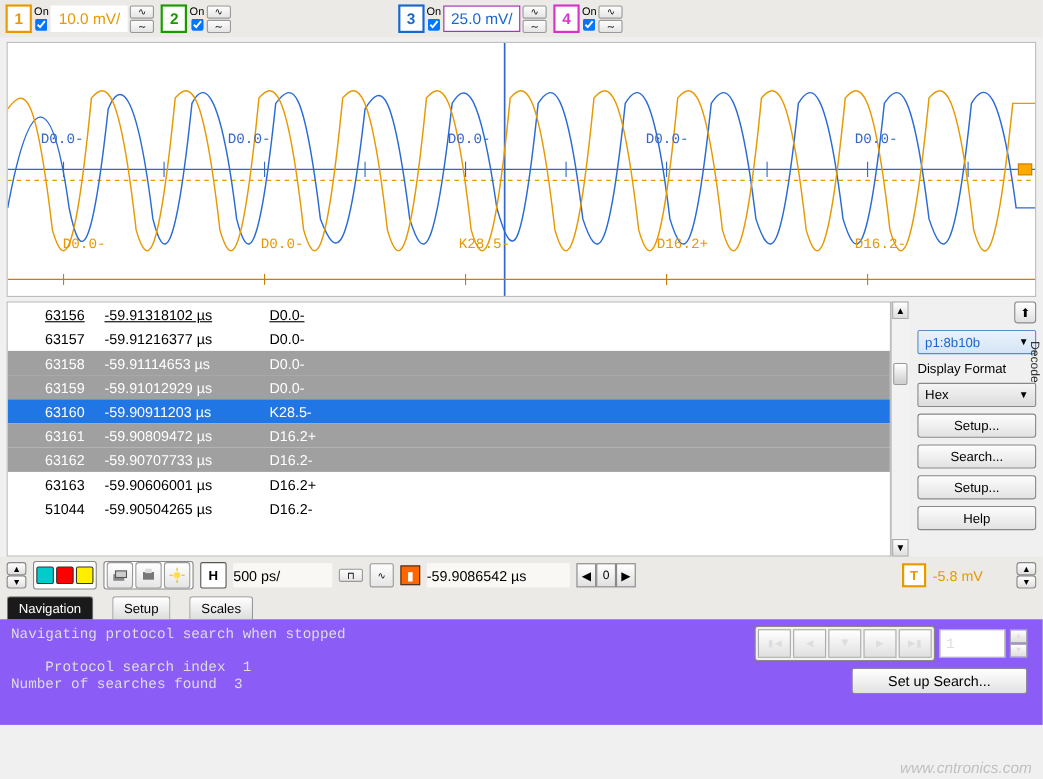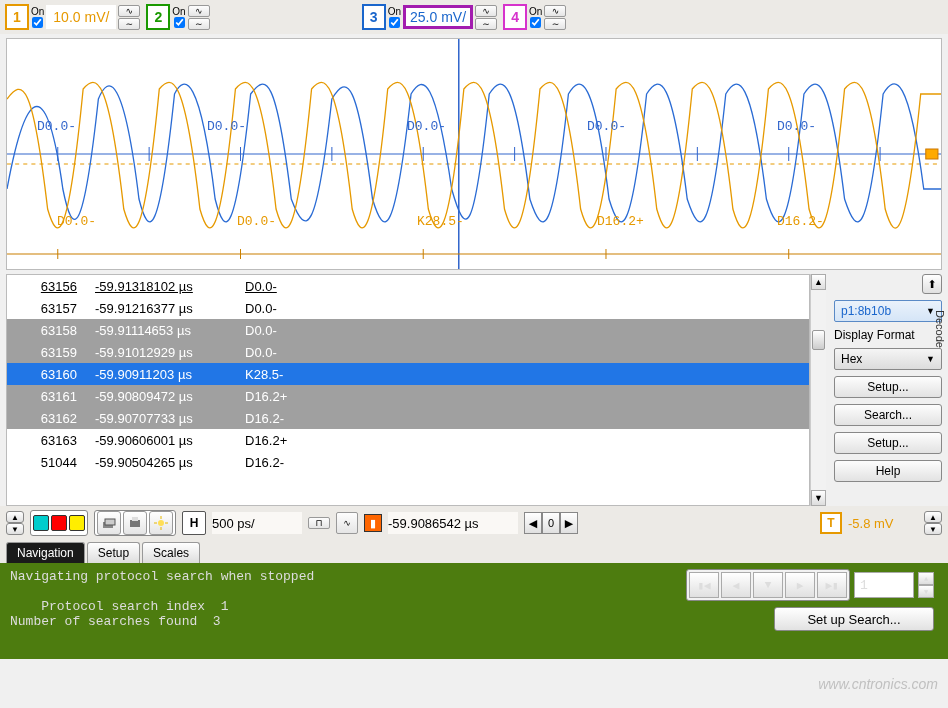--- a/index.html
+++ b/index.html
@@ -44,21 +44,21 @@
     background: linear-gradient(#fdfdfd,#e5e5e5);
     border: 1px solid #999;
     border-radius: 2px;
     font-size: 9px;
     display: flex; align-items: center; justify-content: center;
   }
   .ch1 { color:#e69900; border-color:#e69900; }
   .ch2 { color:#1a9900; border-color:#1a9900; }
   .ch3 { color:#1a66cc; border-color:#1a66cc; }
   .ch4 { color:#d633cc; border-color:#d633cc; }
-  .ch3-scale { border: 3px solid #a21caf; }
+  .ch3-scale { border: 1px solid #a21caf; }
 
   
   .wave-area {
     position: relative;
     margin: 4px 6px;
     background: #fff;
     height: 232px;
     border: 1px solid #bbb;
   }
   .wave-svg { width: 100%; height: 100%; display: block; }
@@ -153,30 +153,30 @@
   .h-box { width:24px;height:24px;border:1px solid #555;background:#fff;display:flex;align-items:center;justify-content:center;font-weight:bold;border-radius:2px;}
   .time-field { width:90px;height:22px;border:none;background:#faf8f5;font-size:13px;}
   .orange-sq { width:18px;height:18px;background:#ff6600;border:1px solid #333;display:flex;align-items:center;justify-content:center;color:#fff;font-size:11px;}
   .delay-field { width:130px;height:22px;border:none;background:#faf8f5;font-size:13px;}
   .nav-triplet { display:flex; }
   .nav-triplet .arrow-btn { width:18px;height:22px; border-radius:0;}
   .t-box { width:22px;height:22px;border:2px solid #e69900;background:#fff;display:flex;align-items:center;justify-content:center;color:#e69900;font-weight:bold;}
   .t-val { color:#e69900; font-size:13px; width:70px;}
 
   
-  .tabs-row { display:flex; padding: 2px 6px 0 6px; background:#eceae6; gap:2px;}
+  .tabs-row { display:flex; padding: 2px 6px 0 6px; background:#eceae6; gap:17px;}
   .tab {
     padding: 3px 10px; font-size:12px;
     background: linear-gradient(#fff,#ddd);
     border:1px solid #999; border-bottom:none;
     border-radius: 3px 3px 0 0;
   }
   .tab.active { background:#1a1a1a; color:#fff; }
   .status-area {
-    background:#4d7c0f; color:#ddd;
+    background:#8b5cf6; color:#ddd;
     font-family:"Courier New",monospace;
     font-size:13px;
     padding: 6px 10px;
     height: 96px;
     display:flex;
   }
   .status-text { flex:1; white-space: pre; }
   .status-right {
     width: 300px;
     display:flex; flex-direction:column;
@@ -205,21 +205,21 @@
   }
   .nav-spin { display:flex;flex-direction:column;}
   .nav-spin .sp { width:16px;height:13px;background:linear-gradient(#fff,#ddd);border:1px solid #aaa;font-size:7px;display:flex;align-items:center;justify-content:center;}
   .setup-search-btn {
     width: 160px; height:24px;
     background: linear-gradient(#fff,#e2e2e2);
     border:1px solid #888;border-radius:3px;
     font-size:13px;
   }
   .watermark {
-    position: absolute; right: 10px; bottom: 16px;
+    position: absolute; right: 10px; bottom: 2px;
     color: rgba(120,120,120,0.4); font-size: 14px;
     font-style: italic; pointer-events:none;
   }
 </style>
 </head>
 <body>
 
 <div class="ch-toolbar">
   <div class="ch-group">
     <div class="ch-num-box ch1">1</div>

